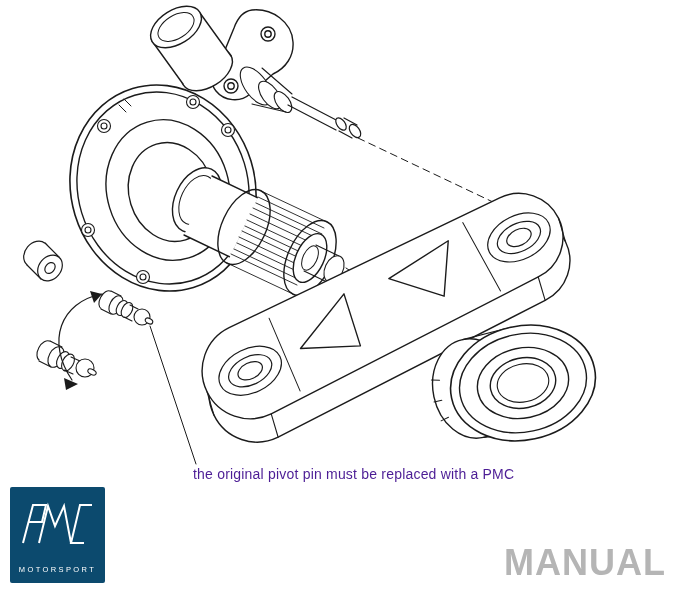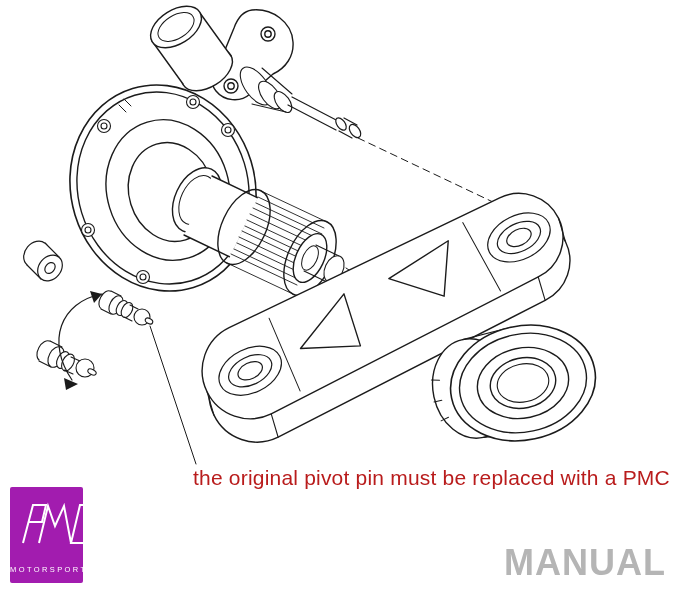--- a/index.html
+++ b/index.html
@@ -3,25 +3,25 @@
 <meta charset="utf-8">
 <style>
   html,body{margin:0;padding:0;background:#fff;}
   .page{
     position:relative;width:686px;height:600px;background:#ffffff;
     font-family:"Liberation Sans", sans-serif;overflow:hidden;
   }
   .drawing{position:absolute;left:0;top:0;}
   .callout{
     position:absolute;left:193px;top:466px;
-    font-size:21px;color:#b91c1c;white-space:nowrap;letter-spacing:.2px;
+    font-size:14px;color:#4c1d95;white-space:nowrap;letter-spacing:.2px;
   }
   .logo-box{
-    position:absolute;left:10px;top:487px;width:73px;height:96px;
-    background:#a21caf;border-radius:2px;
+    position:absolute;left:10px;top:487px;width:95px;height:96px;
+    background:#0c4a6e;border-radius:2px;
   }
   .logo-mark{position:absolute;left:0;top:4px;}
   .logo-sub{
     position:absolute;left:0;right:0;bottom:9px;text-align:center;
     color:#ffffff;font-size:7.5px;letter-spacing:2.4px;font-weight:400;
   }
   .manual{
     position:absolute;right:20px;top:542px;
     font-size:36px;font-weight:bold;color:#b5b5b5;letter-spacing:1px;margin-left:39px;
   }

